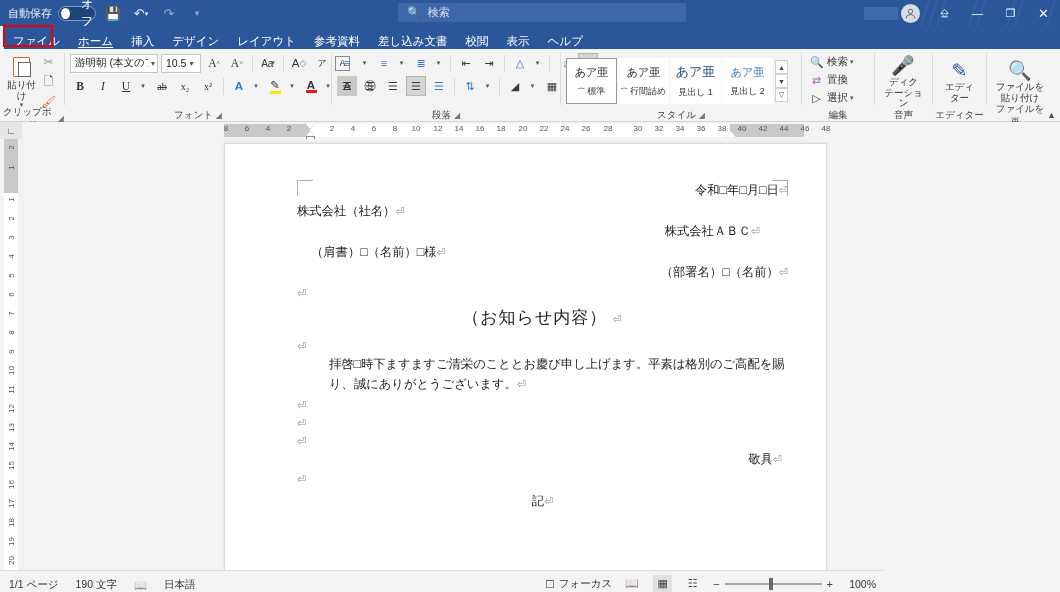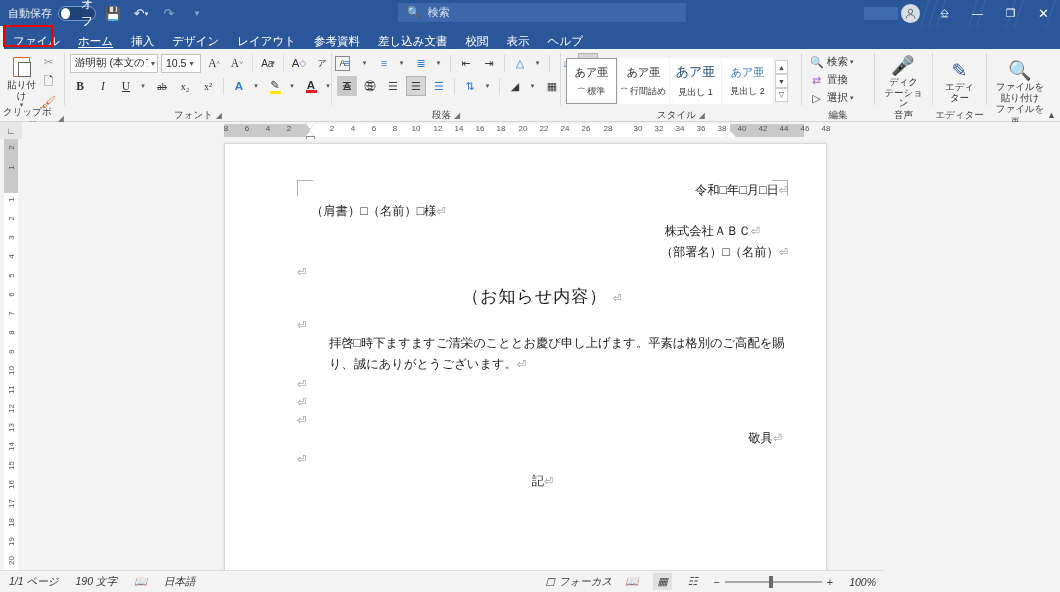--- a/index.html
+++ b/index.html
@@ -222,21 +222,21 @@
   .ind1 { padding-left: 14px; }
 
   .vscroll {
     position: absolute; right: 0; top: 139px; width: 9px; height: 431px; background: #f3f3f3;
   }
 
   
   .status {
     position: absolute; bottom: 0; left: 0; width: 884px; height: 22px;
     background: #f3f3f3; border-top: 1px solid #dcdcdc;
-    display: flex; align-items: center; font-size: 10.5px; color: #333; font-style: italic;
+    display: flex; align-items: flex-end; font-size: 10.5px; color: #333;
   }
   .st-left { display: flex; align-items: center; gap: 17px; padding-left: 9px; }
   .st-right { position: absolute; right: 8px; display: flex; align-items: center; gap: 11px; }
   .st-item { display: flex; align-items: center; gap: 4px; white-space: nowrap; }
   .viewbtn {
     width: 19px; height: 17px; display: flex; align-items: center; justify-content: center;
     font-size: 11px; color: #444;
   }
   .viewbtn.cur { background: #e0e0e0; }
   .zoomslider { display: flex; align-items: center; gap: 5px; }
@@ -619,22 +619,23 @@
     <span class="vr-num" style="top:417px">20</span>
   </div>
 
   <div class="canvas">
     <div class="page">
       <span class="mk tl"></span>
       <span class="mk tr"></span>
 
       <div class="docbody">
         <div class="pline r"><span>令和□年□月□日</span><span class="pm">⏎</span></div>
+        <div class="pline"><span>株式会社（社名）</span><span class="pm">⏎</span></div>
+        <div class="pline r" style="padding-right:28px"><span>株式会社ＡＢＣ</span><span class="pm">⏎</span></div>
         <div class="pline ind1"><span>（肩書）□（名前）□様</span><span class="pm">⏎</span></div>
-        <div class="pline r" style="padding-right:28px"><span>株式会社ＡＢＣ</span><span class="pm">⏎</span></div>
         <div class="pline r"><span>（部署名）□（名前）</span><span class="pm">⏎</span></div>
         <div class="pline" style="height:18px"><span class="pm">⏎</span></div>
         <div class="pline title-line"><span>（お知らせ内容）</span> <span class="pm">⏎</span></div>
         <div class="pline" style="height:18px"><span class="pm">⏎</span></div>
         <div class="pline w"><span>拝啓□時下ますますご清栄のこととお慶び申し上げます。平素は格別のご高配を賜り、誠にありがとうございます。</span><span class="pm">⏎</span></div>
         <div class="pline" style="height:18px"><span class="pm">⏎</span></div>
         <div class="pline" style="height:18px"><span class="pm">⏎</span></div>
         <div class="pline" style="height:18px"><span class="pm">⏎</span></div>
         <div class="pline r" style="padding-right:6px"><span>敬具</span><span class="pm">⏎</span></div>
         <div class="pline" style="height:22px"><span class="pm">⏎</span></div>

